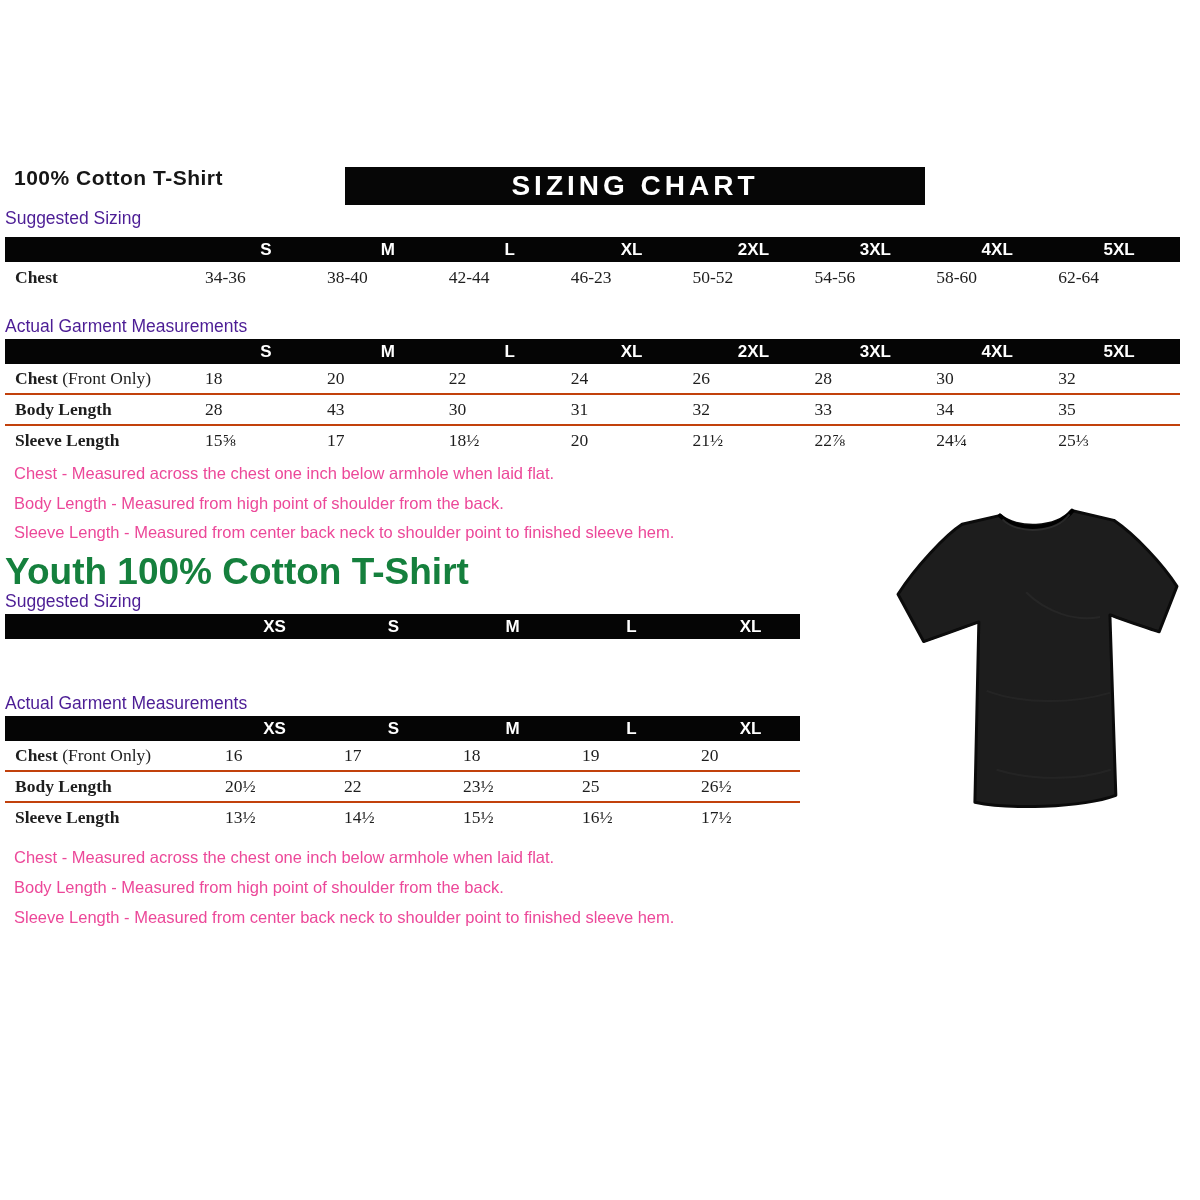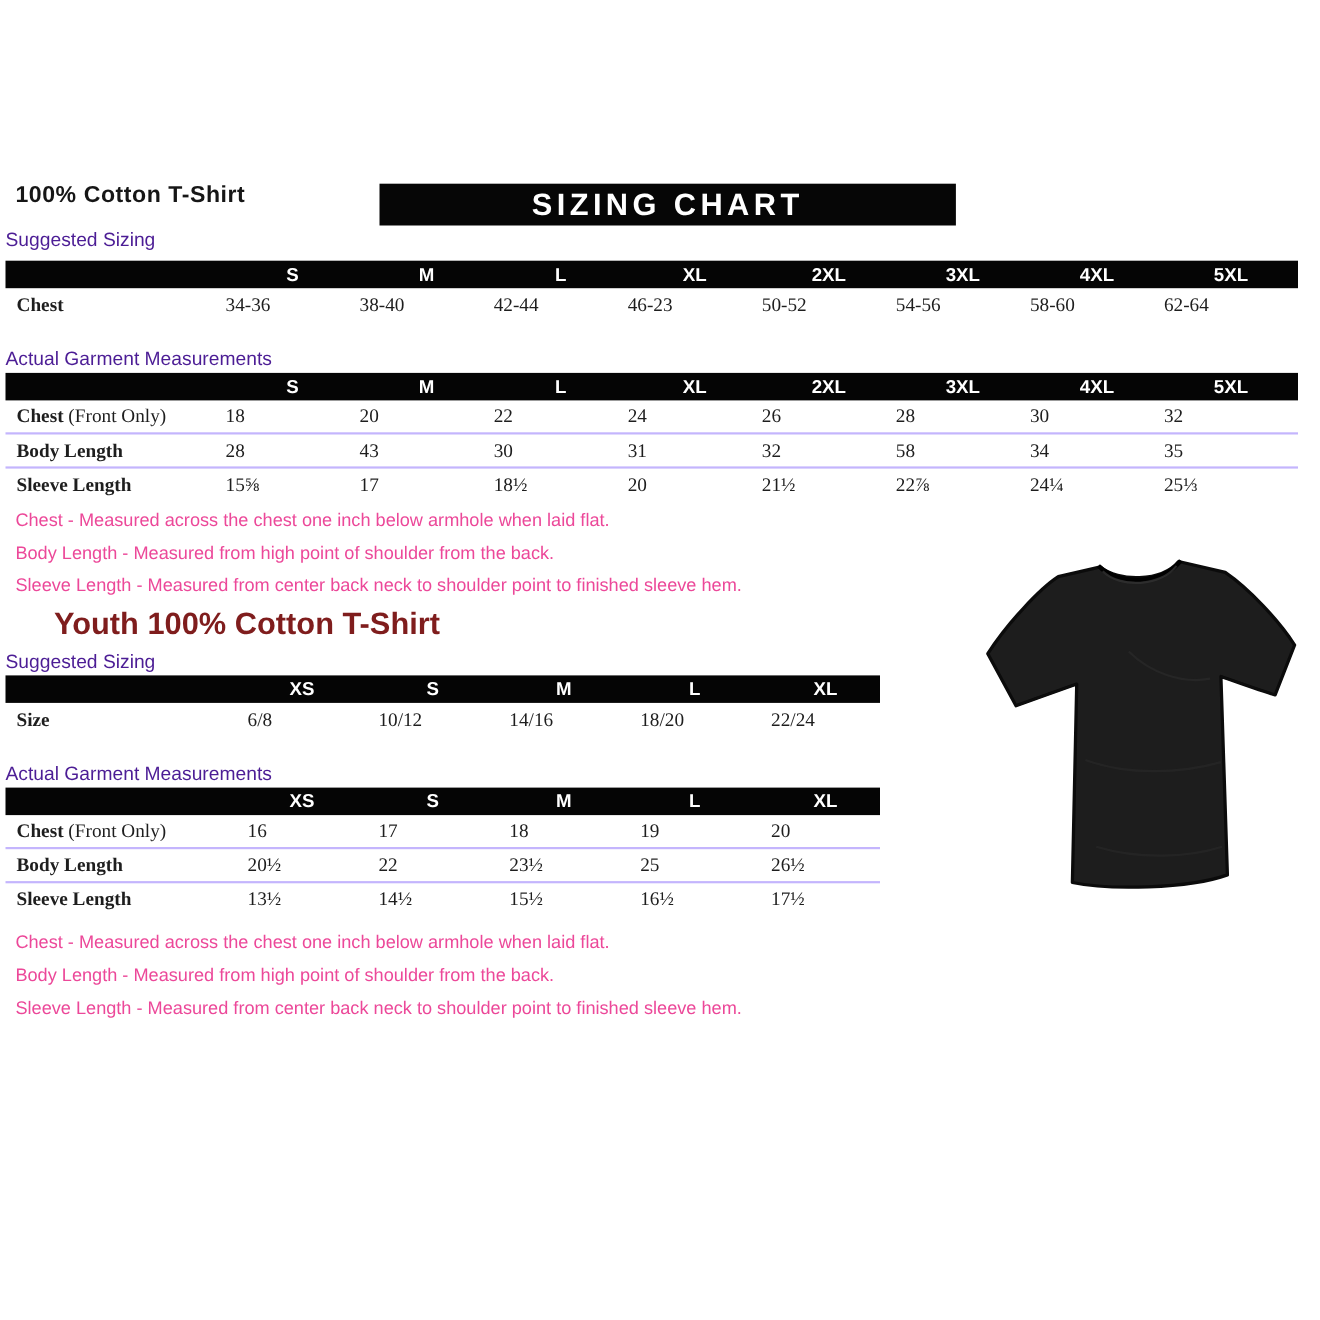--- a/index.html
+++ b/index.html
@@ -14,31 +14,31 @@
     overflow: hidden;
   }
   .abs { position: absolute; }
 
   .main-title {
     left: 14px; top: 166px;
     font-size: 21px; font-weight: 700; color: #161616;
     letter-spacing: 0.5px;
   }
   .banner {
-    left: 345px; top: 167px; width: 524px; height: 38px;
+    left: 345px; top: 167px; width: 580px; height: 38px;
     background: #060606; color: #ffffff;
     font-size: 28px; font-weight: 700; letter-spacing: 4px;
     text-align: center; line-height: 38px;
   }
   .section-label {
     font-size: 17.5px; color: #4c1d95;
   }
   .youth-title {
     left: 5px; top: 551px;
-    font-size: 28px; font-weight: 700; color: #7f1d1d; margin-left: 44px;
+    font-size: 37px; font-weight: 700; color: #15803d;
   }
 
   .tbl { position: absolute; left: 5px; }
   .tbl-adult { width: 1175px; }
   .tbl-youth { width: 795px; }
   .grid-adult { display: grid; grid-template-columns: 200px repeat(8, 1fr); }
   .grid-youth { display: grid; grid-template-columns: 200px repeat(5, 1fr); gap: 20px; }
 
   .thead {
     background: #050505; color: #ffffff;
@@ -48,21 +48,21 @@
   .thead .c { text-align: center; }
   .trow {
     height: 30px; align-items: center;
     font-size: 17.5px;
     font-family: Liberation Serif, serif;
   }
   .trow .rlabel { padding-left: 10px; white-space: nowrap; }
   .trow .rlabel b { font-weight: 700; }
   .trow .c { text-align: left; }
   .mrow { height: 29px; }
-  .mrow + .mrow { border-top: 2px solid #c4b5fd; }
+  .mrow + .mrow { border-top: 2px solid #c2410c; }
 
   .notes { line-height: 29.5px; font-size: 16.5px; color: #ec4899; }
   .notes div { white-space: nowrap; }
   .notes-1 { left: 14px; top: 459px; }
   .notes-2 { left: 14px; top: 842px; line-height: 30px; }
 
   .shirt-wrap { left: 876px; top: 474px; width: 320px; height: 345px; }
 </style>
 </head>
 <body>
@@ -122,21 +122,21 @@
     <div class="c">30</div>
     <div class="c">32</div>
   </div>
   <div class="grid-adult trow mrow">
     <div class="rlabel"><b>Body Length</b></div>
     <div class="c">28</div>
     <div class="c">43</div>
     <div class="c">30</div>
     <div class="c">31</div>
     <div class="c">32</div>
-    <div class="c">58</div>
+    <div class="c">33</div>
     <div class="c">34</div>
     <div class="c">35</div>
   </div>
   <div class="grid-adult trow mrow">
     <div class="rlabel"><b>Sleeve Length</b></div>
     <div class="c">15⅝</div>
     <div class="c">17</div>
     <div class="c">18½</div>
     <div class="c">20</div>
     <div class="c">21½</div>
@@ -157,28 +157,20 @@
 <div class="abs section-label" style="left:5px; top:591px;">Suggested Sizing</div>
 
 <div class="tbl tbl-youth" style="top:614px;">
   <div class="grid-youth thead">
     <div class="c"></div>
     <div class="c">XS</div>
     <div class="c">S</div>
     <div class="c">M</div>
     <div class="c">L</div>
     <div class="c">XL</div>
-  </div>
-  <div class="grid-youth trow">
-    <div class="rlabel"><b>Size</b></div>
-    <div class="c">6/8</div>
-    <div class="c">10/12</div>
-    <div class="c">14/16</div>
-    <div class="c">18/20</div>
-    <div class="c">22/24</div>
   </div>
 </div>
 
 <div class="abs section-label" style="left:5px; top:693px;">Actual Garment Measurements</div>
 
 <div class="tbl tbl-youth" style="top:716px;">
   <div class="grid-youth thead">
     <div class="c"></div>
     <div class="c">XS</div>
     <div class="c">S</div>

